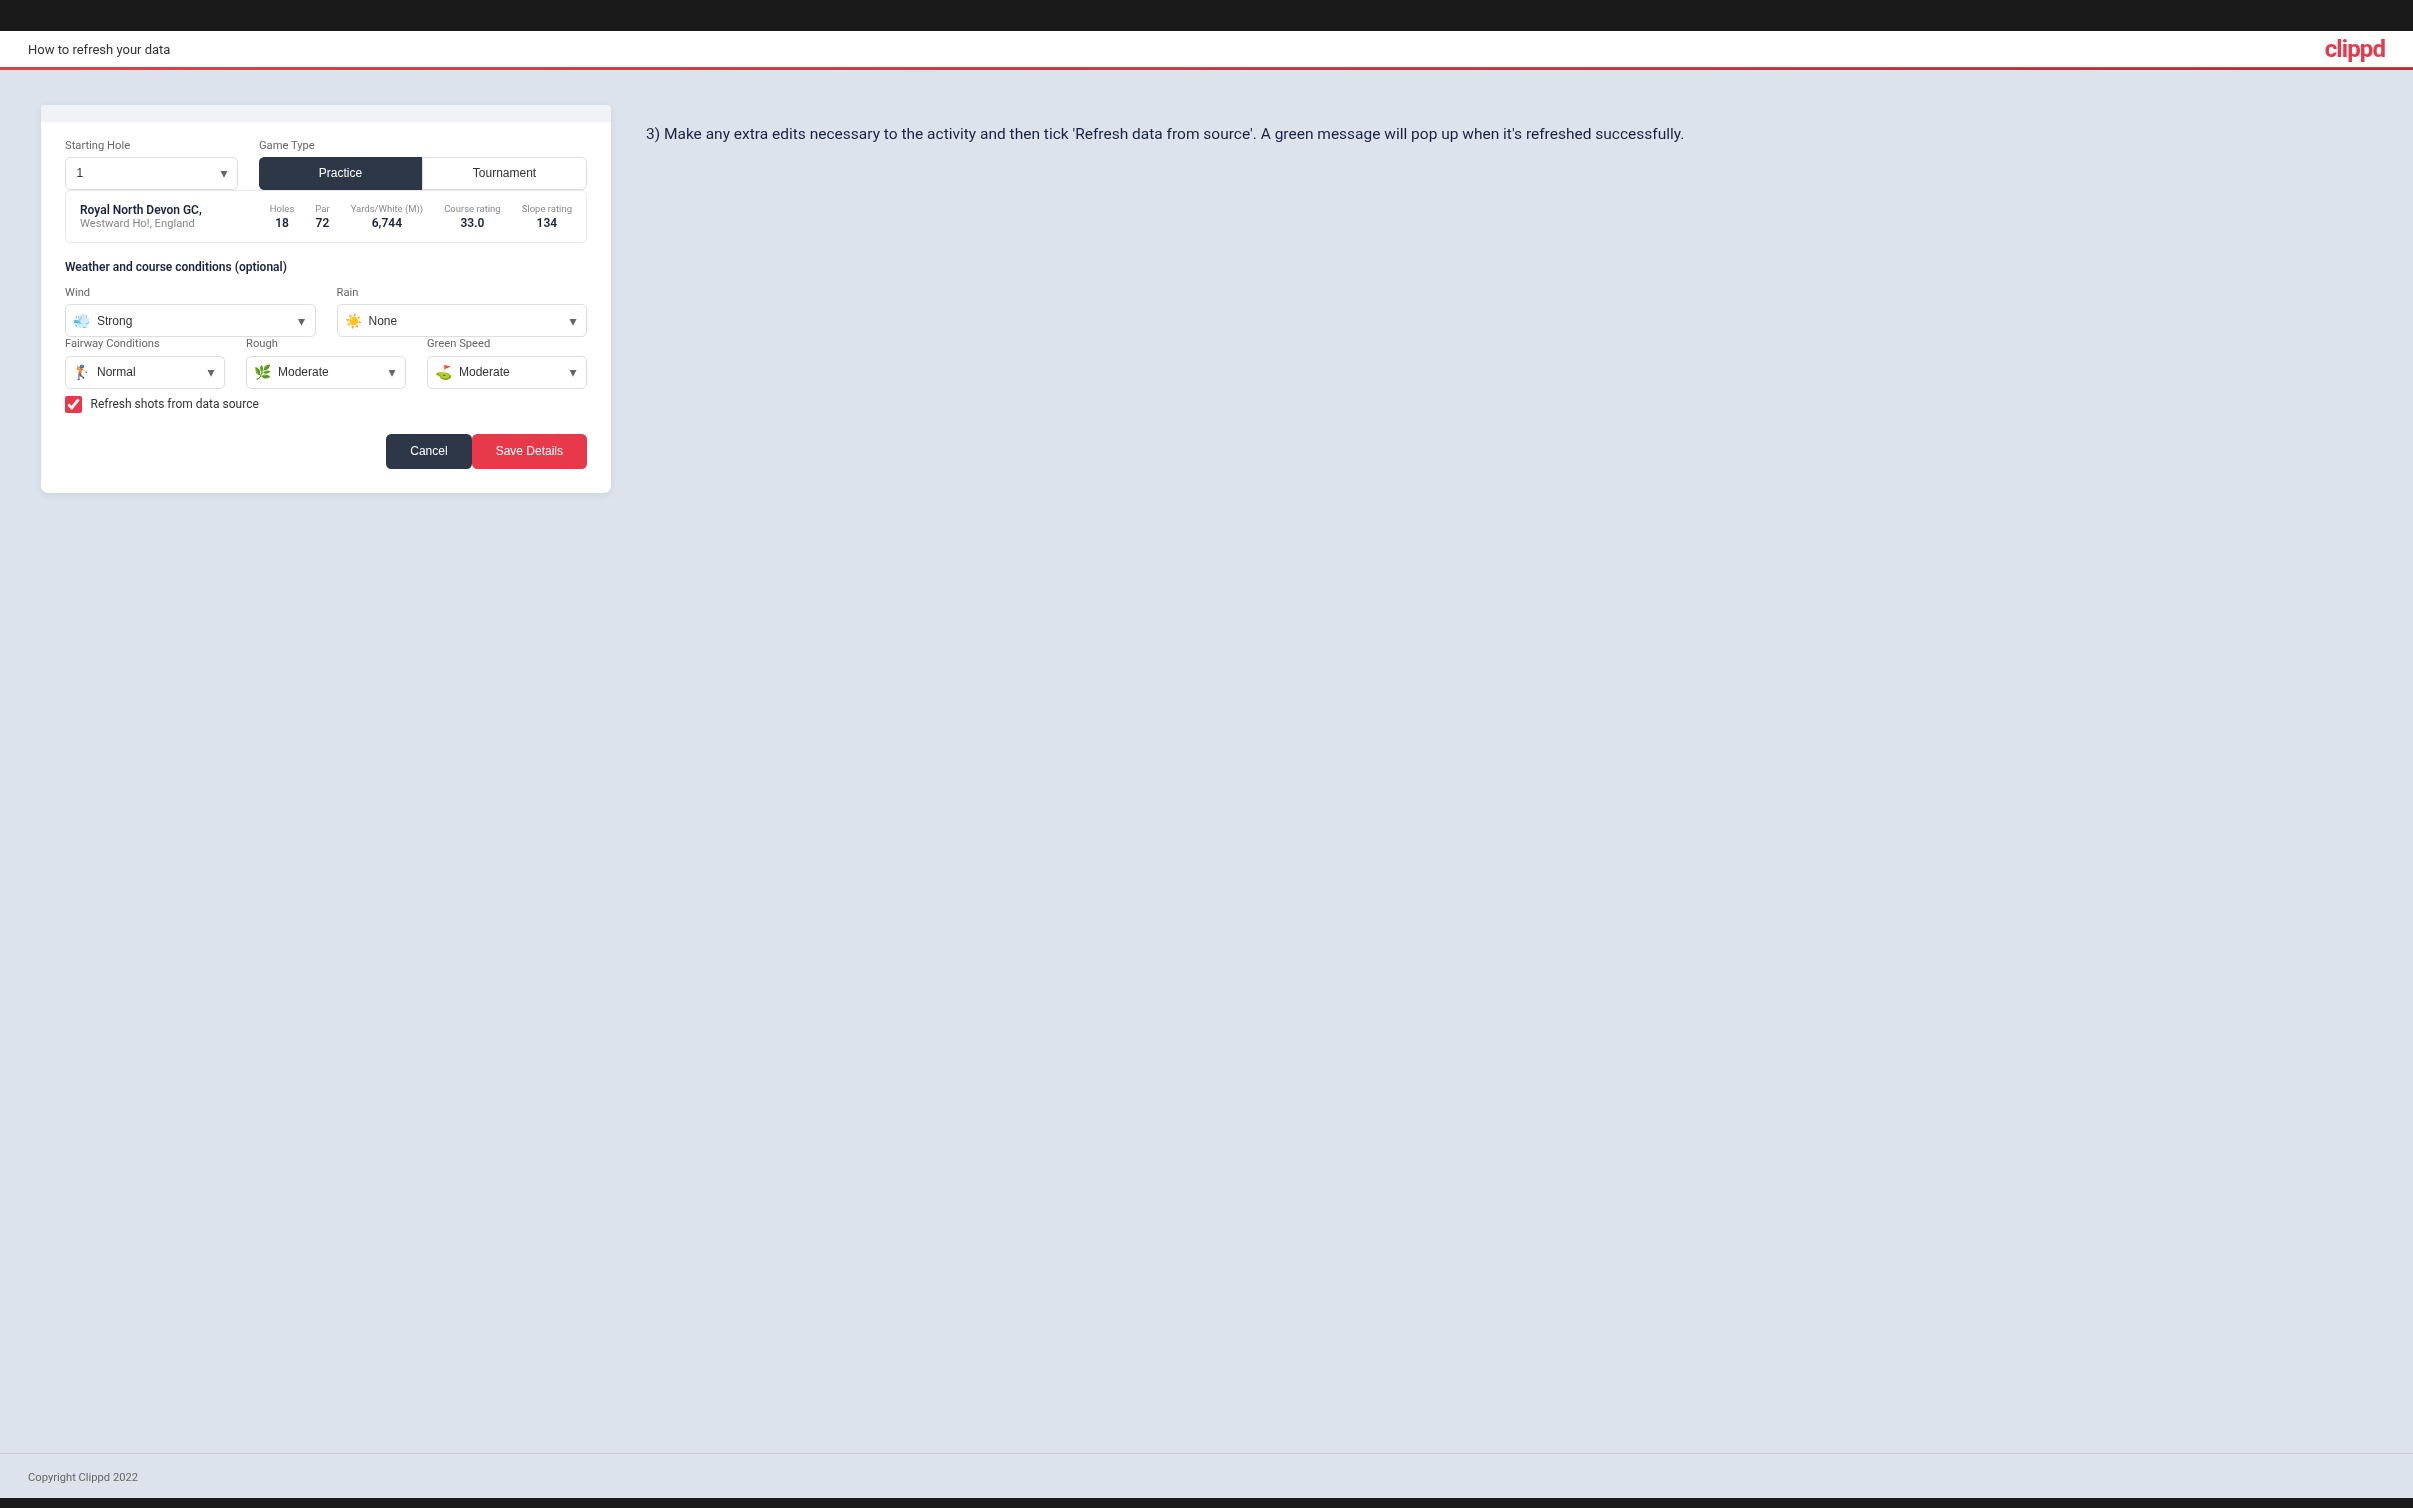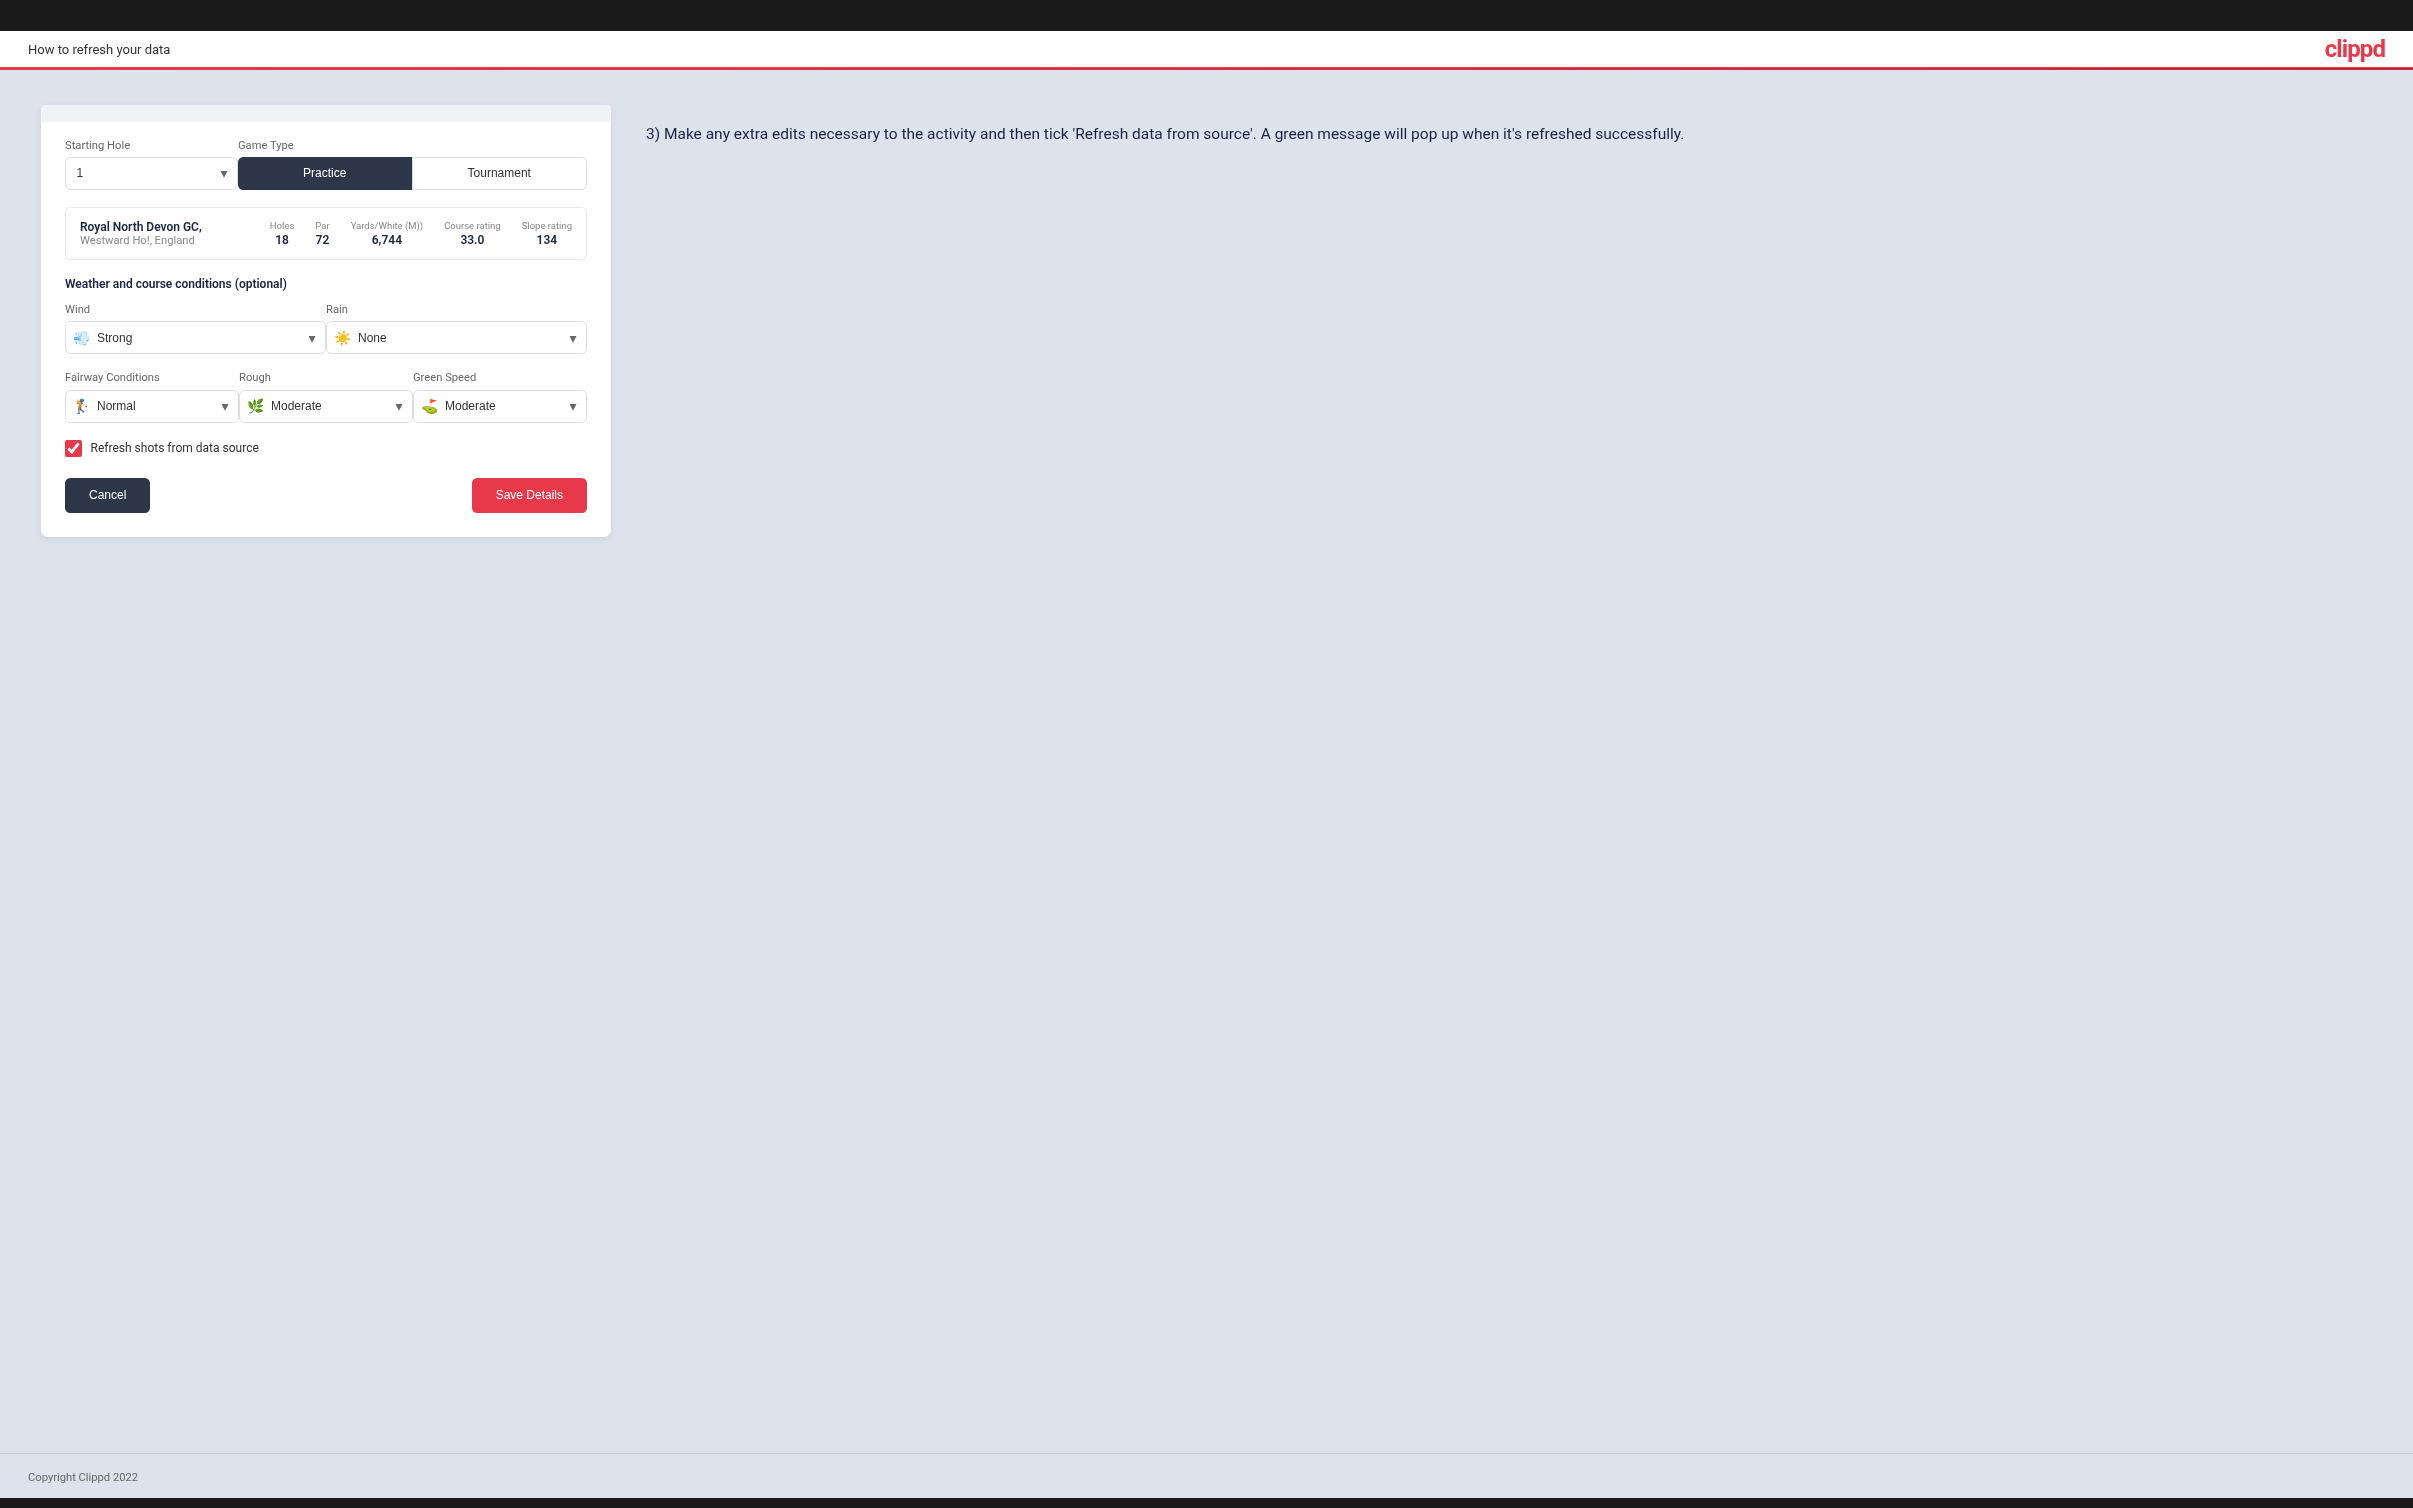--- a/index.html
+++ b/index.html
@@ -72,21 +72,22 @@
 
     .card-top-strip {
       background: #f0f2f5;
       height: 17px;
       border-radius: 3.5px 3.5px 0 0;
       margin: -24px -24px 17px -24px;
     }
 
     .form-row {
       display: flex;
-      margin-bottom: 17px;
+      gap: 21px;
+      margin-bottom: 0;
     }
 
     .form-group {
       display: flex;
       flex-direction: column;
       flex: 1;
     }
 
     .form-label {
       font-size: 11.2px;
@@ -226,21 +227,21 @@
       cursor: pointer;
     }
 
     .checkbox-label {
       font-size: 12px;
       color: #333;
     }
 
     .button-row {
       display: flex;
-      justify-content: space-between;
+      justify-content: flex-end;
       align-items: center;
     }
 
     .btn-cancel {
       background: #2d3748;
       color: #fff;
       border: none;
       padding: 10.4px 24px;
       border-radius: 5.2px;
       font-size: 12px;

